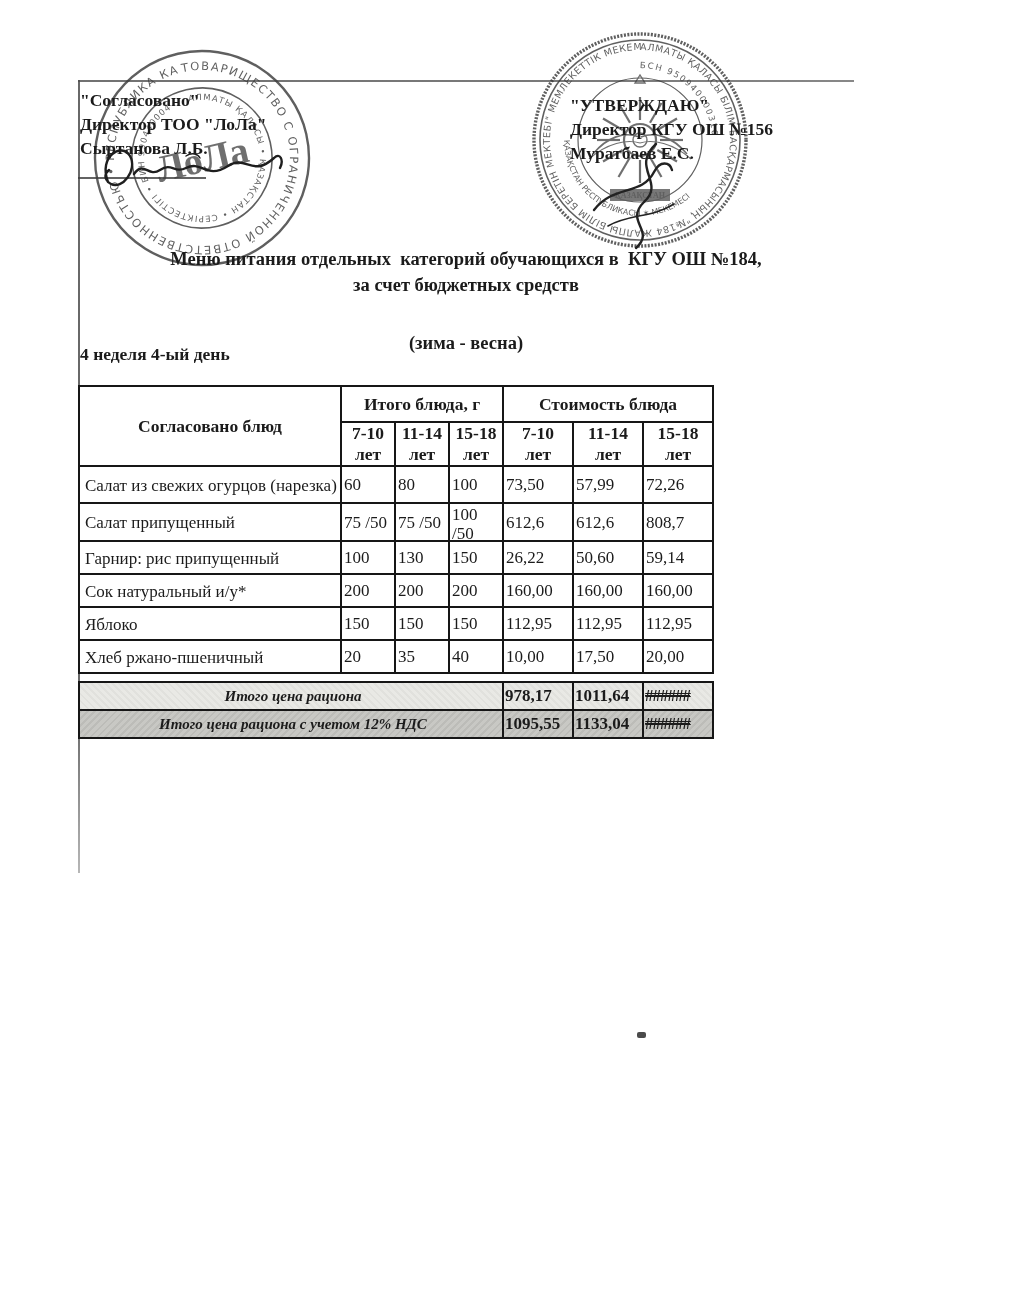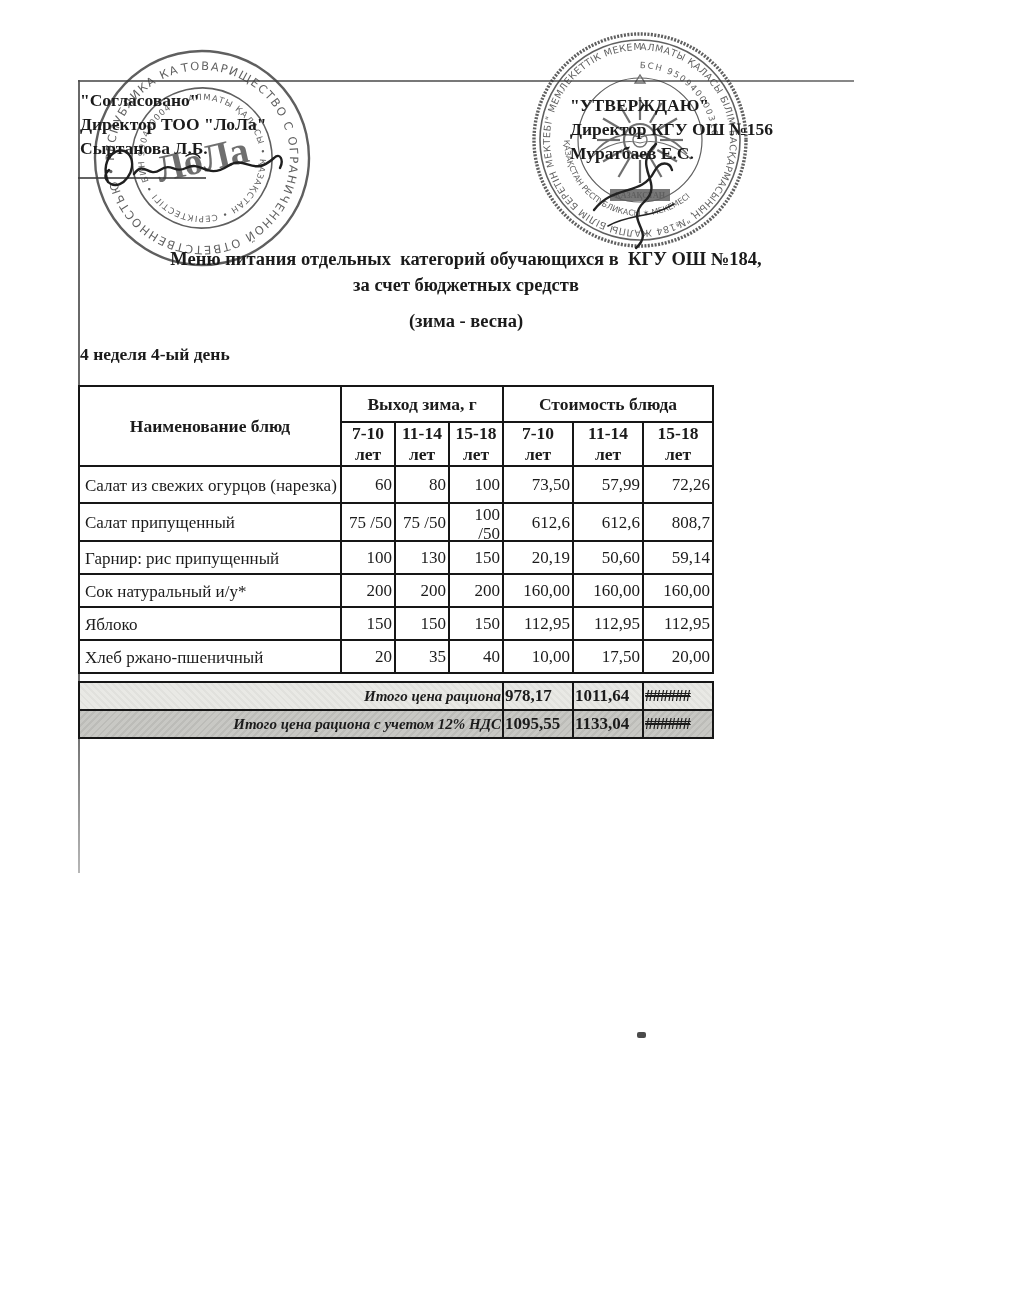--- a/index.html
+++ b/index.html
@@ -20,36 +20,36 @@
   .approval-right{left:570px; top:93px;}
 
   .stamp{position:absolute; z-index:2; opacity:.82;}
   .stamp-left{left:76px; top:44px; transform:rotate(-13deg);}
   .stamp-right{left:531px; top:31px;}
   .signature{position:absolute; z-index:5;}
   .signature-left{left:88px; top:134px;}
   .signature-right{left:556px; top:138px;}
 
   .doc-title{position:absolute; left:16px; top:246px; width:900px; text-align:center; font-weight:bold; font-size:18.5px; line-height:26px; z-index:4;}
-  .doc-title .season{margin-top:10px;text-align:center;}
+  .doc-title .season{margin-top:32px;text-align:center;}
   .subtitle{position:absolute; left:80px; top:344px; font-weight:bold; font-size:17.5px;}
 
   table{border-collapse:collapse; table-layout:fixed;}
   .menu{position:absolute; left:78px; top:385px; width:634px; font-size:17px;}
   .menu td,.menu th{border:2px solid #161616; padding:0; overflow:hidden;}
   .menu th{font-size:17.5px; font-weight:bold;}
   .th-group{height:36px;}
   .th-age{height:44px; line-height:21px;}
   .menu tbody td{height:31px; vertical-align:middle;margin-left:36px;}
   .name-cell .cellpad{text-align:left; padding:1px 2px 0 5px; line-height:19px; max-height:35px; overflow:hidden;}
-  .num .cellpad{text-align:right; line-height:19px; max-height:34px; overflow:hidden; padding:1px 2px;}
+  .num .cellpad{text-align:left; line-height:19px; max-height:34px; overflow:hidden; padding:1px 2px;}
 
   .totals{position:absolute; left:78px; top:681px; width:634px; font-size:17px;}
   .totals td{border:2px solid #161616; height:24px; vertical-align:middle; overflow:hidden;}
-  .totals .label{font-weight:bold; font-style:italic; font-size:15px; padding-left:5px; text-align:right;}
+  .totals .label{font-weight:bold; font-style:italic; font-size:15px; padding-left:5px; text-align:center;}
   .totals .val{font-weight:bold; }
   .row-a td{background:#e9e9e5; background-image:repeating-linear-gradient(45deg, rgba(0,0,0,.035) 0 2px, transparent 2px 5px);}
   .row-b td{background:#c8c8c4; background-image:repeating-linear-gradient(-45deg, rgba(0,0,0,.06) 0 2px, transparent 2px 5px);}
   .hash{text-decoration:line-through; letter-spacing:-1px;}
 
   .speck{position:absolute; left:637px; top:1032px; width:9px; height:6px; background:#2c2c2c; border-radius:2px; opacity:.85;}
   .stamp text{fill:#3d3d3d;}
   .stamp .ring{font-family:"DejaVu Sans",sans-serif;}
 </style>
 </head>
@@ -161,22 +161,22 @@
       <col style="width:262px">
         <col style="width:54px">
         <col style="width:54px">
         <col style="width:54px">
       <col style="width:70px">
         <col style="width:70px">
         <col style="width:70px">
     </colgroup>
     <thead>
       <tr class="th-group">
-        <th rowspan="2">Наименование блюд</th>
-        <th colspan="3">Выход зима, г</th>
+        <th rowspan="2">Согласовано блюд</th>
+        <th colspan="3">Итого блюда, г</th>
         <th colspan="3">Стоимость блюда</th>
       </tr>
       <tr class="th-age">
         <th>
             <div>7-10</div>
             <div>лет</div>
           </th>
         <th>
             <div>11-14</div>
             <div>лет</div>
@@ -253,21 +253,21 @@
         <td class="num">
             <div class="cellpad">100</div>
           </td>
         <td class="num">
             <div class="cellpad">130</div>
           </td>
         <td class="num">
             <div class="cellpad">150</div>
           </td>
         <td class="num">
-            <div class="cellpad">20,19</div>
+            <div class="cellpad">26,22</div>
           </td>
         <td class="num">
             <div class="cellpad">50,60</div>
           </td>
         <td class="num">
             <div class="cellpad">59,14</div>
           </td>
       </tr>
       <tr>
         <td class="name-cell">

